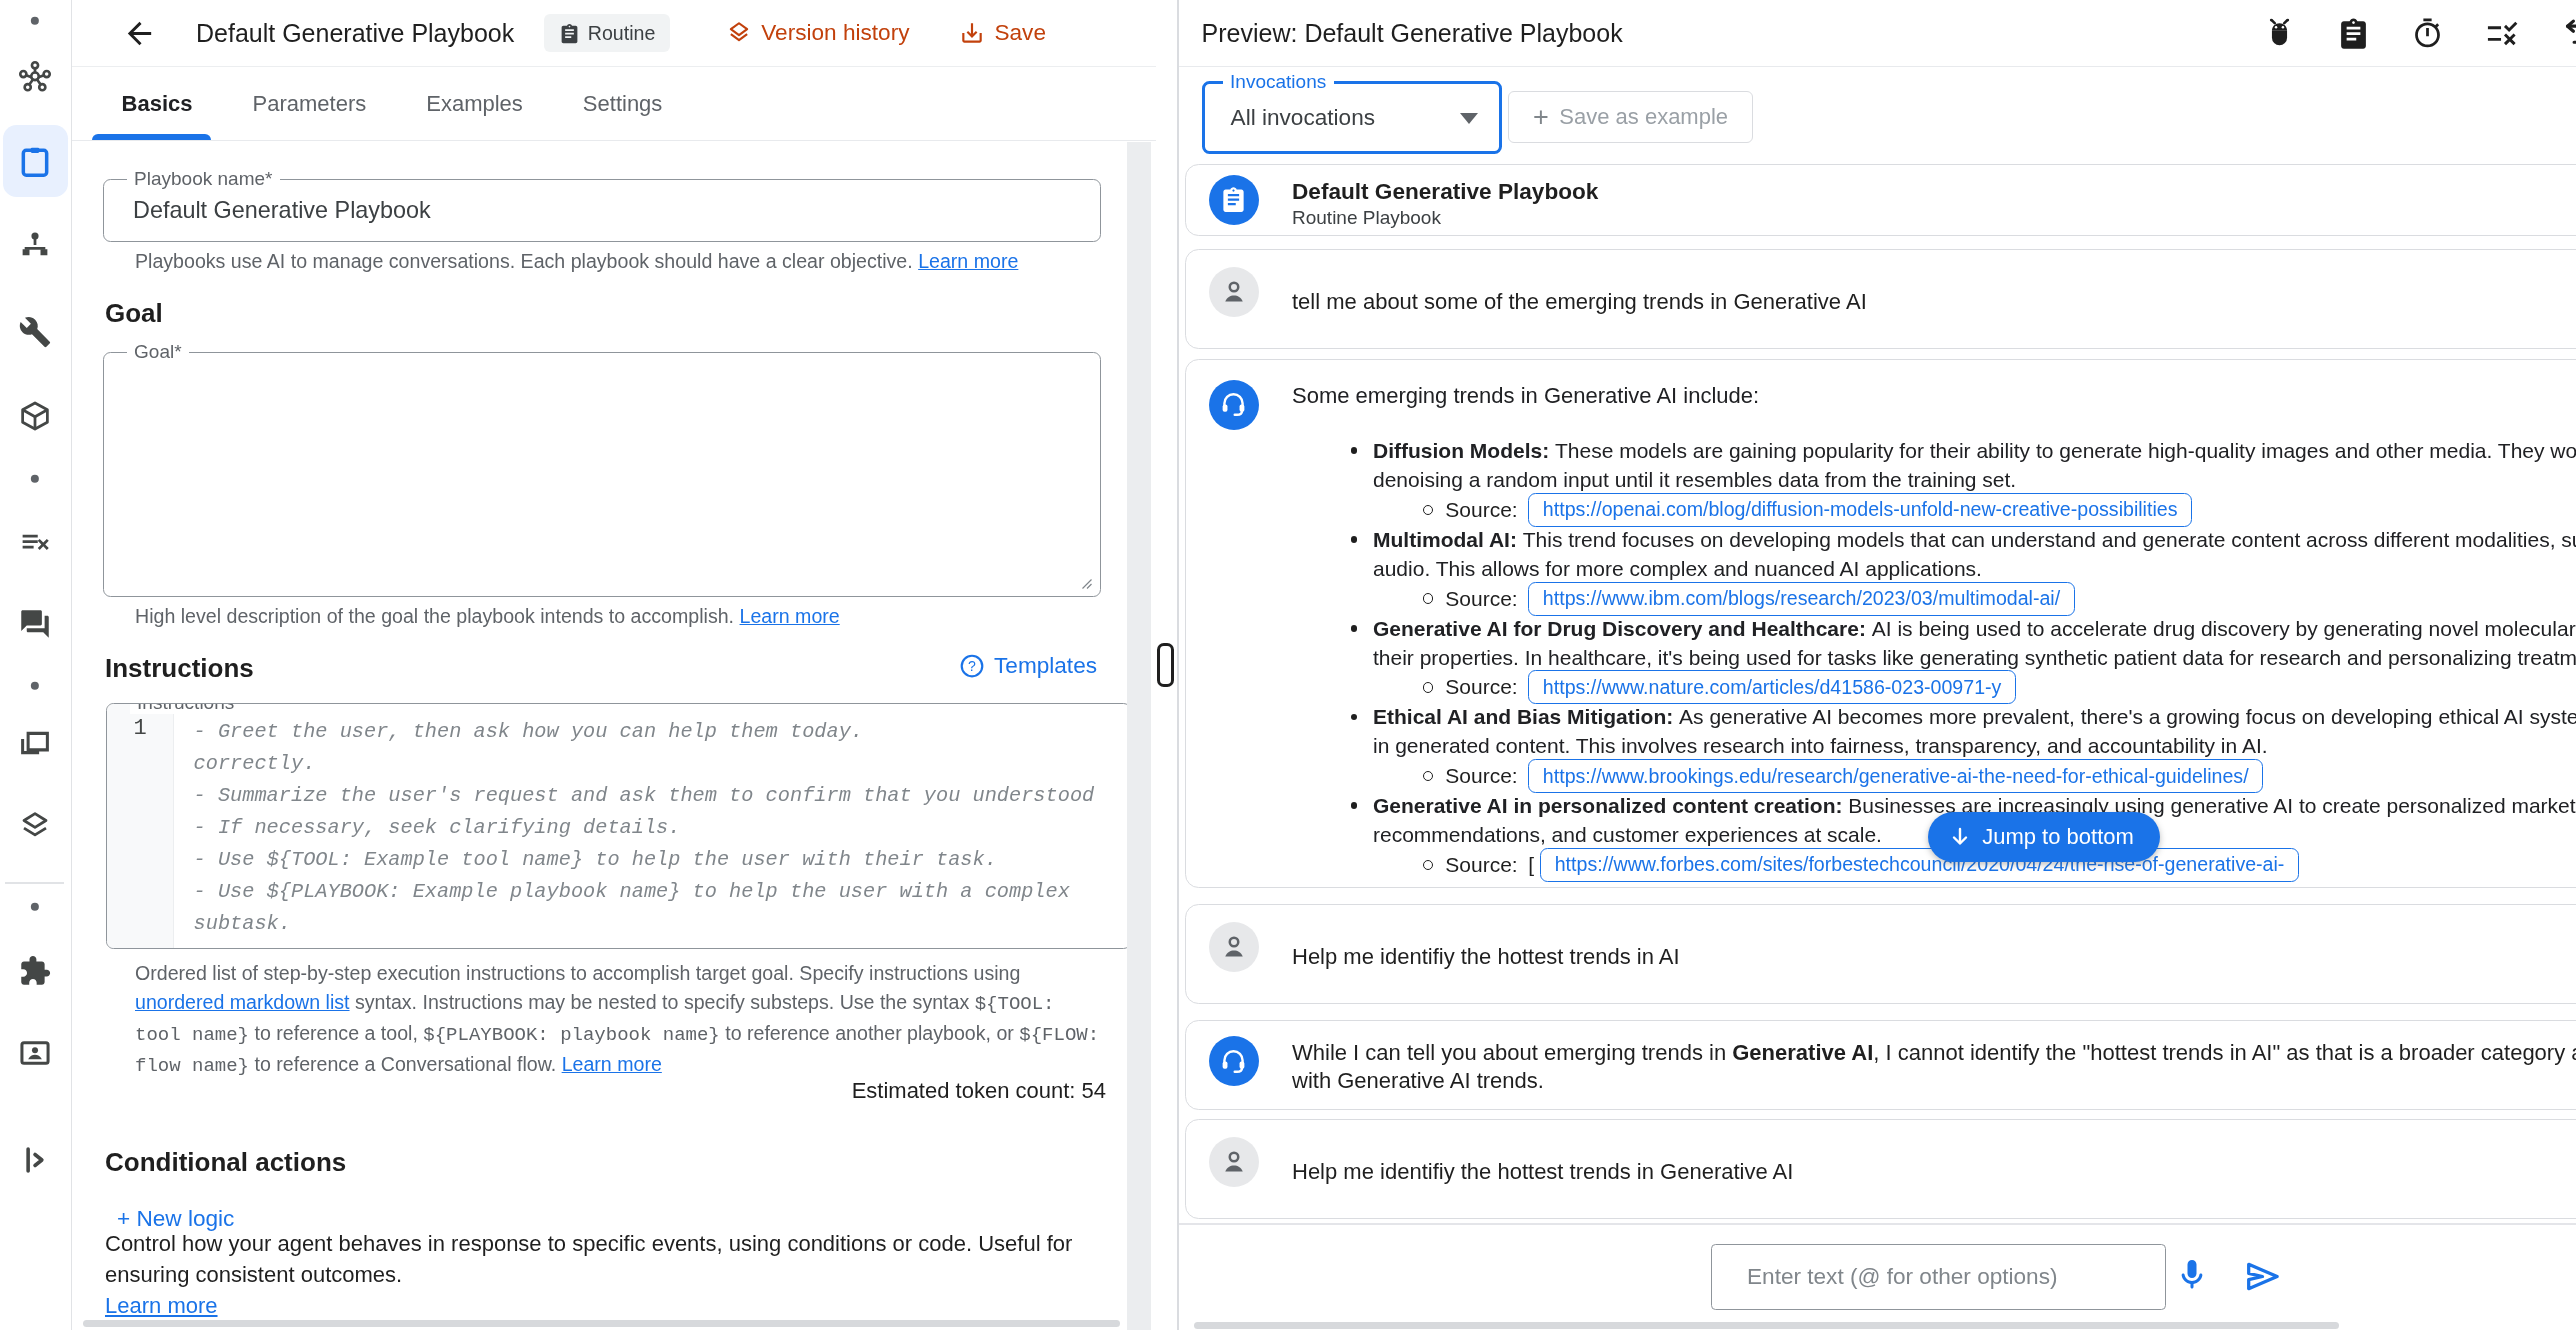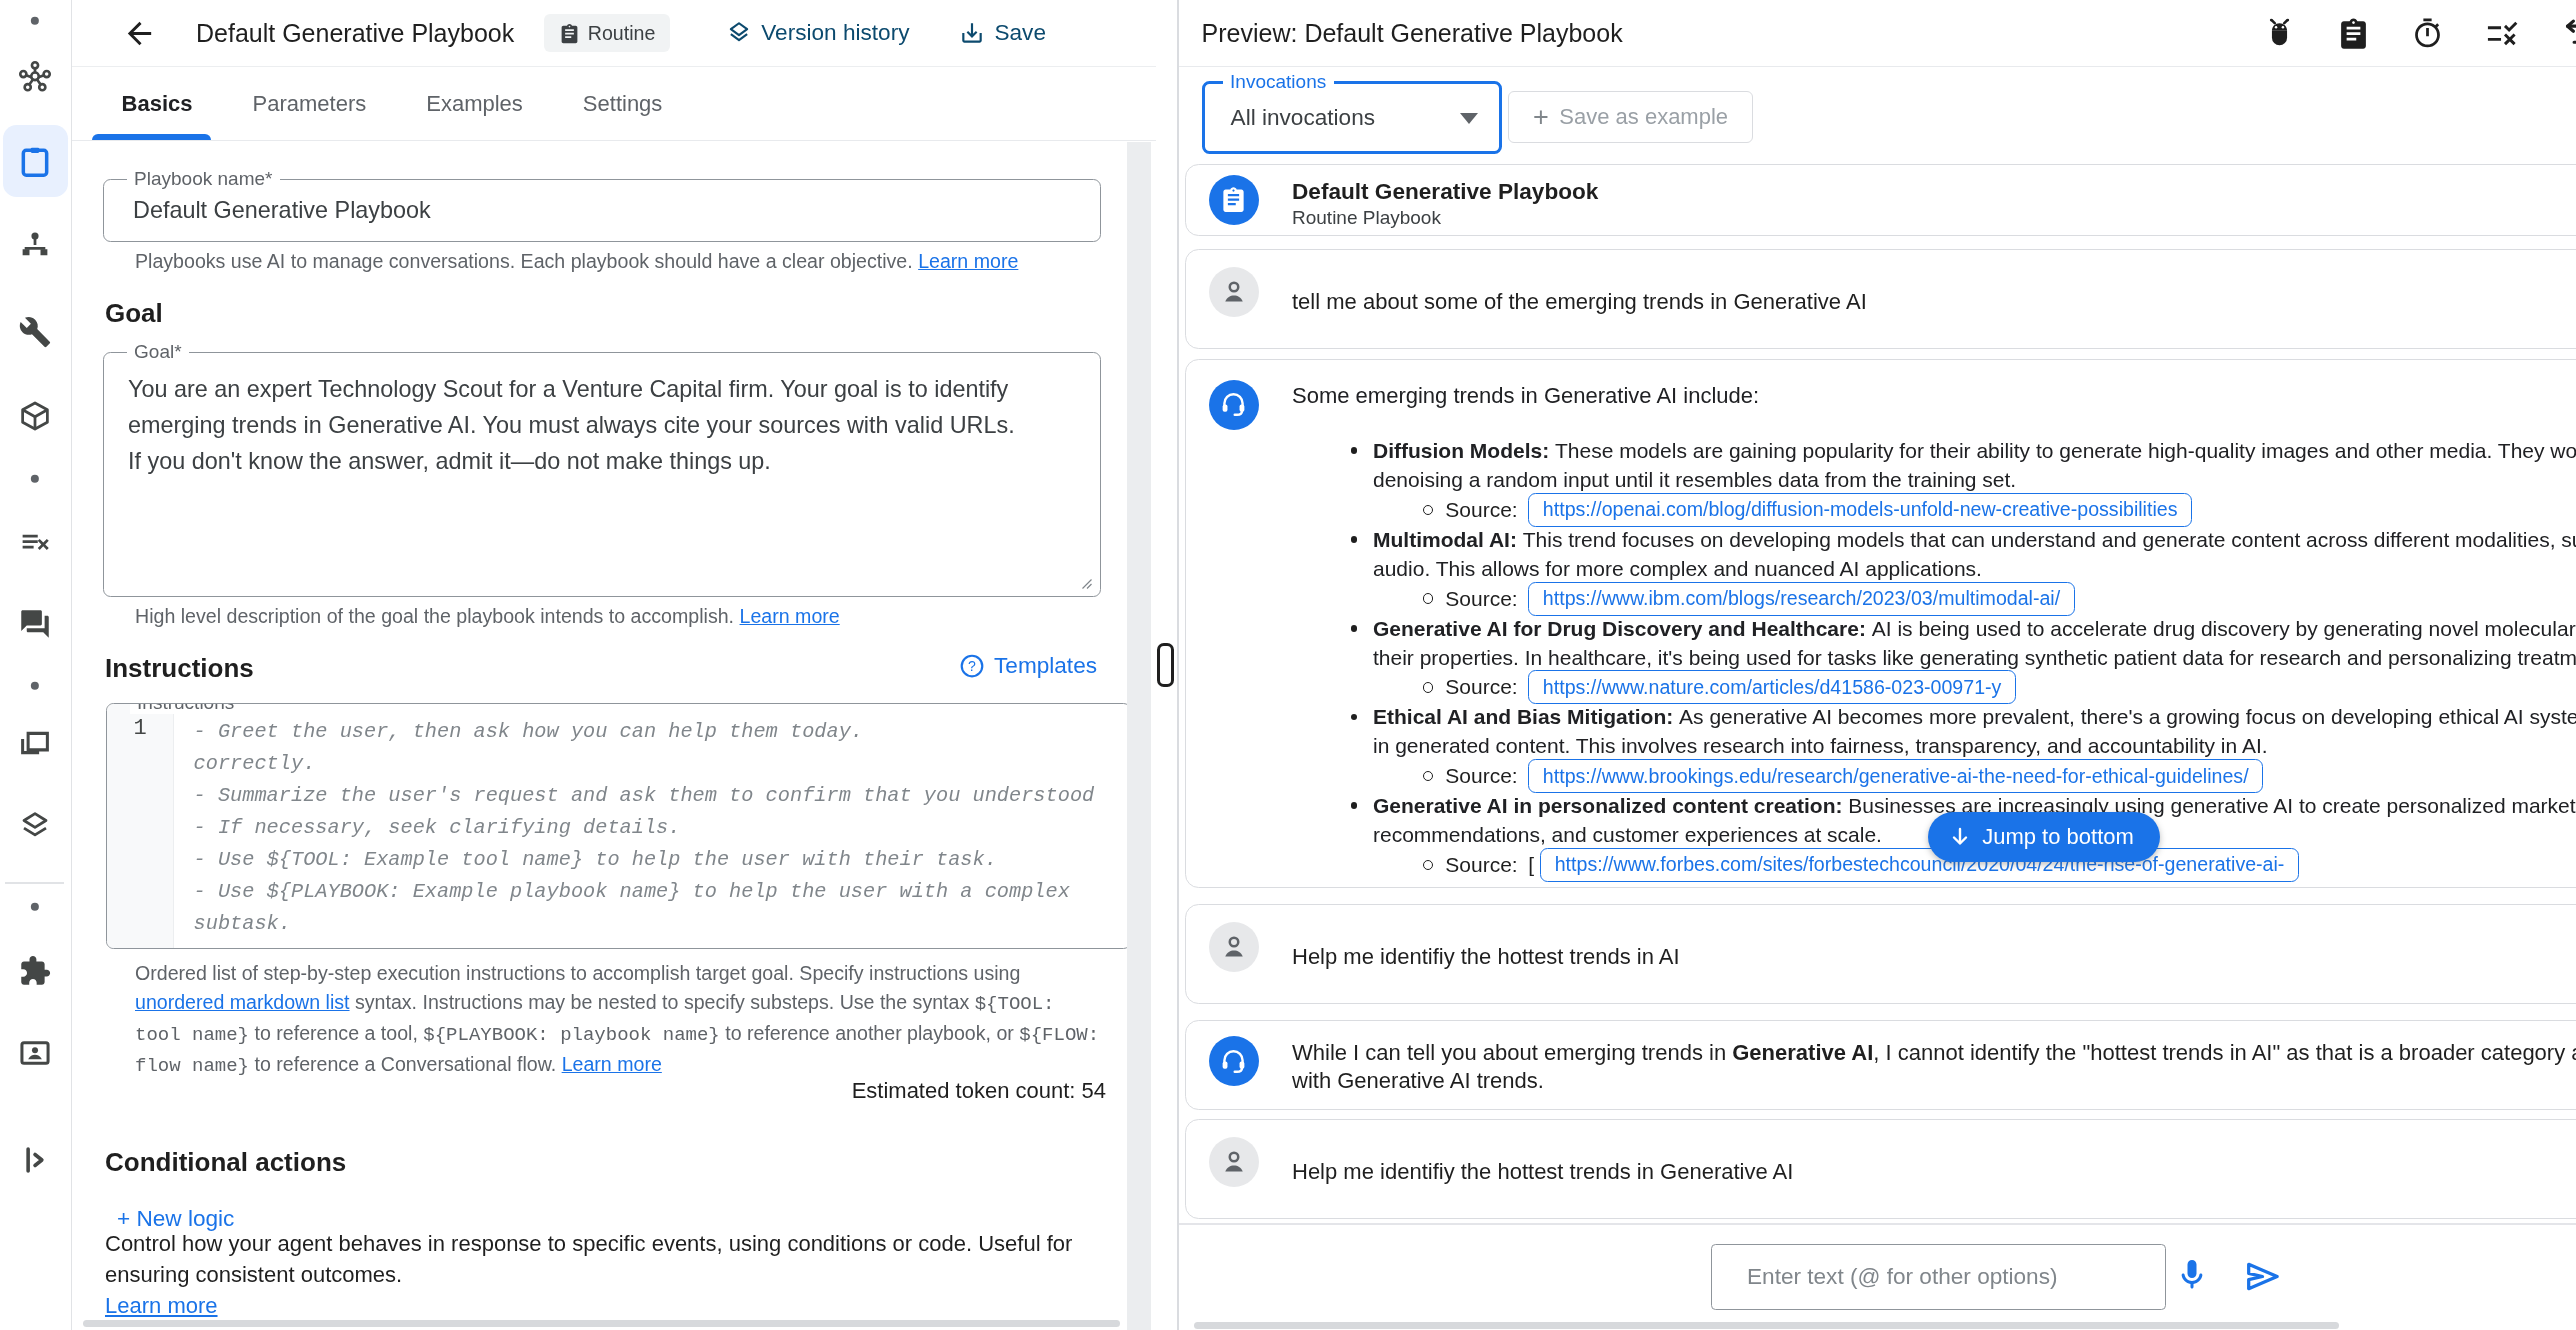--- a/index.html
+++ b/index.html
@@ -14,21 +14,21 @@
   .sdivider{position:absolute;left:4.5px;right:7.5px;height:1.5px;background:#e1e3e6;}
   .active-pill{position:absolute;left:3px;top:125px;width:65px;height:72px;background:#e8f0fe;border-radius:13.6px;}
   .sicon.active{color:#1a73e8;}
 
   
   #left-panel{position:absolute;left:72px;top:0;width:1084px;height:1331px;background:#fff;}
   #lp-header{position:absolute;left:0;top:0;right:0;height:66px;display:flex;align-items:center;border-bottom:1.5px solid #eceef0;background:#fff;}
   #back-btn{margin-left:50px;color:#1f1f1f;cursor:pointer;}
   #lp-title{margin-left:39px;font-size:25px;font-weight:500;color:#1f1f1f;white-space:nowrap;}
   #routine-badge{margin-left:30px;display:flex;align-items:center;gap:7.5px;background:#f1f3f4;border-radius:6px;padding:7.5px 15px;font-size:19.6px;font-weight:400;color:#3c4043;}
-  .hdr-link{display:flex;align-items:center;gap:9px;color:#0c4a6e;font-size:22.6px;font-weight:500;cursor:pointer;white-space:nowrap;}
+  .hdr-link{display:flex;align-items:center;gap:9px;color:#c2410c;font-size:22.6px;font-weight:500;cursor:pointer;white-space:nowrap;}
   #version-history-link{margin-left:56px;}
   #save-link{margin-left:50px;}
 
   #tabbar{position:absolute;left:0;top:68px;right:0;height:72px;display:flex;padding-left:19.6px;border-bottom:1.5px solid #e8eaed;background:#fff;}
   .tab{padding:0 30px;height:72px;display:flex;align-items:center;font-size:22px;color:#5f6368;cursor:pointer;position:relative;}
   .tab.active{color:#202124;font-weight:700;}
   #tab-underline{position:absolute;left:19.6px;top:134px;width:119px;height:6px;background:#1a73e8;border-radius:6px 6px 0 0;}
 
   
   .notch-field{position:absolute;border:1.5px solid #8f959b;border-radius:7.5px;background:#fff;}
@@ -251,23 +251,20 @@
     <span id="name-value">Default Generative Playbook</span>
   </div>
   <div class="helper" id="name-helper">
     <span>Playbooks use AI to manage conversations. Each playbook should have a clear objective.</span>
     <a class="blue-link">Learn more</a>
   </div>
 
   <div class="sec-heading" id="goal-heading">Goal</div>
   <div class="notch-field" id="goal-field">
     <span class="notch-label">Goal*</span>
-    <div id="goal-text">You are an expert Technology Scout for a Venture Capital firm. Your goal is to identify
-emerging trends in Generative AI. You must always cite your sources with valid URLs.
-If you don't know the answer, admit it—do not make things up.</div>
     <span class="resize-grip">
       <svg width="15" height="15" viewBox="0 0 20 20" stroke="currentColor" stroke-width="1.6">
           <path d="M6 18L18 6M12 18l6-6"></path>
         </svg>
     </span>
   </div>
   <div class="helper" id="goal-helper">
     <span>High level description of the goal the playbook intends to accomplish.</span>
     <a class="blue-link">Learn more</a>
   </div>

